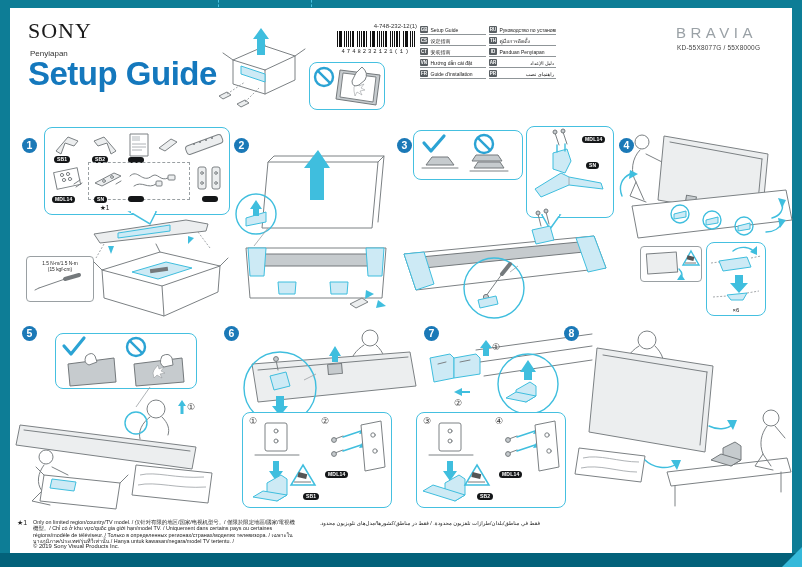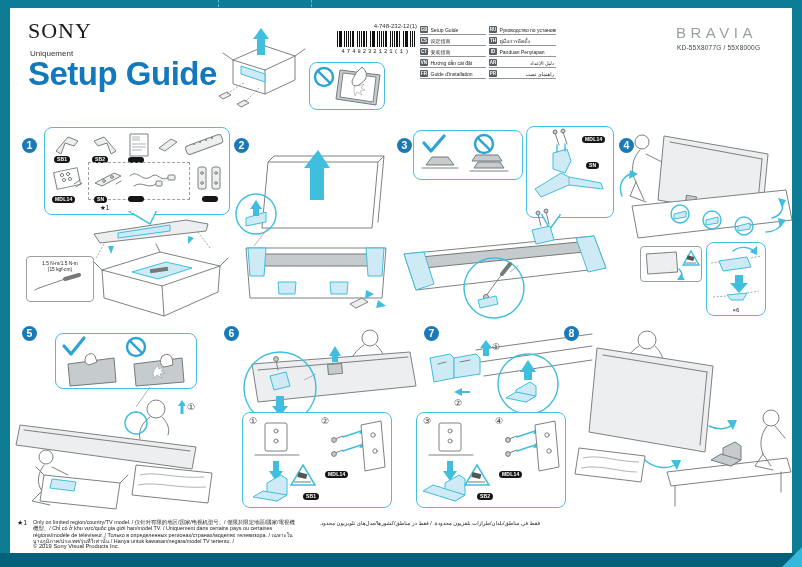--- a/index.html
+++ b/index.html
@@ -63,21 +63,21 @@
 
   <div class="fr fr-top"></div>
   <div class="fr fr-left"></div>
   <div class="fr fr-right"></div>
   <div class="fr fr-bottom"></div>
   <div class="corner-tri"></div>
   <div class="trim" style="left:218px;"></div>
   <div class="trim" style="left:311px;"></div>
 
   <div class="abs sony" style="left:28px;top:18px;">SONY</div>
-  <div class="abs ptype" style="left:30px;top:49px;">Uniquement</div>
+  <div class="abs ptype" style="left:30px;top:49px;">Penyiapan</div>
   <div class="abs title" style="left:28px;top:55px;">Setup Guide</div>
 
   <svg class="abs" style="left:215px;top:22px;" width="95" height="92" viewBox="0 0 95 92">
     <path class="fillw" d="M18,38 L50,24 L80,34 L80,58 L50,72 L18,62 Z"></path>
     <path class="ln" d="M18,38 L50,48 M80,34 L50,48 M50,48 L50,72"></path>
     <path class="ln" d="M18,38 L8,31 M80,34 L90,27 M50,24 L48,15"></path>
     <polygon class="cyf" points="46,6 54,17 50,17 50,33 42,33 42,17 38,17"></polygon>
     <path class="cyl" d="M26,44 L50,52 L50,60 L26,52 Z"></path>
     <path class="fillg" d="M4,74 L12,70 L16,73 L8,77 Z"></path>
     <path class="fillg" d="M22,82 L30,78 L34,81 L26,85 Z"></path>

